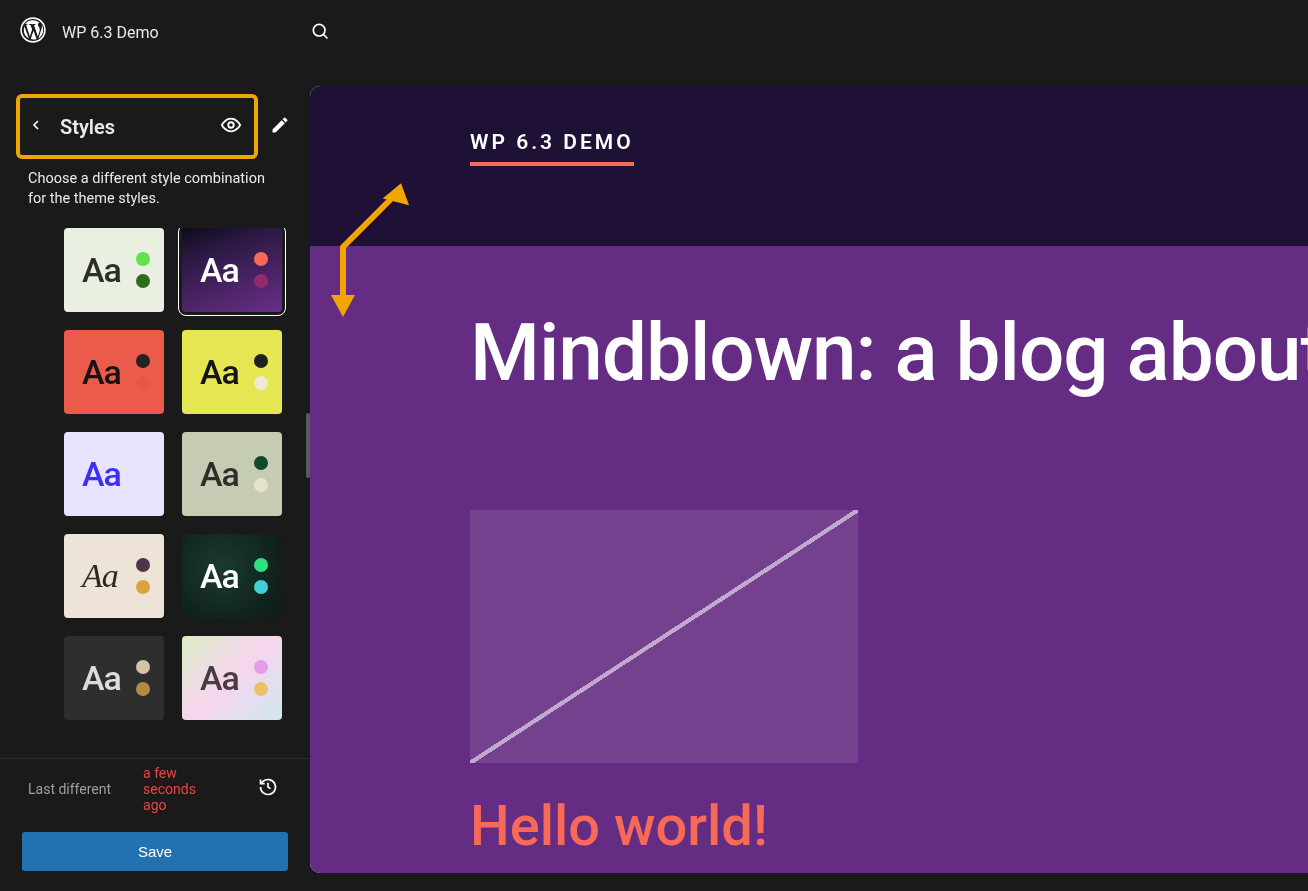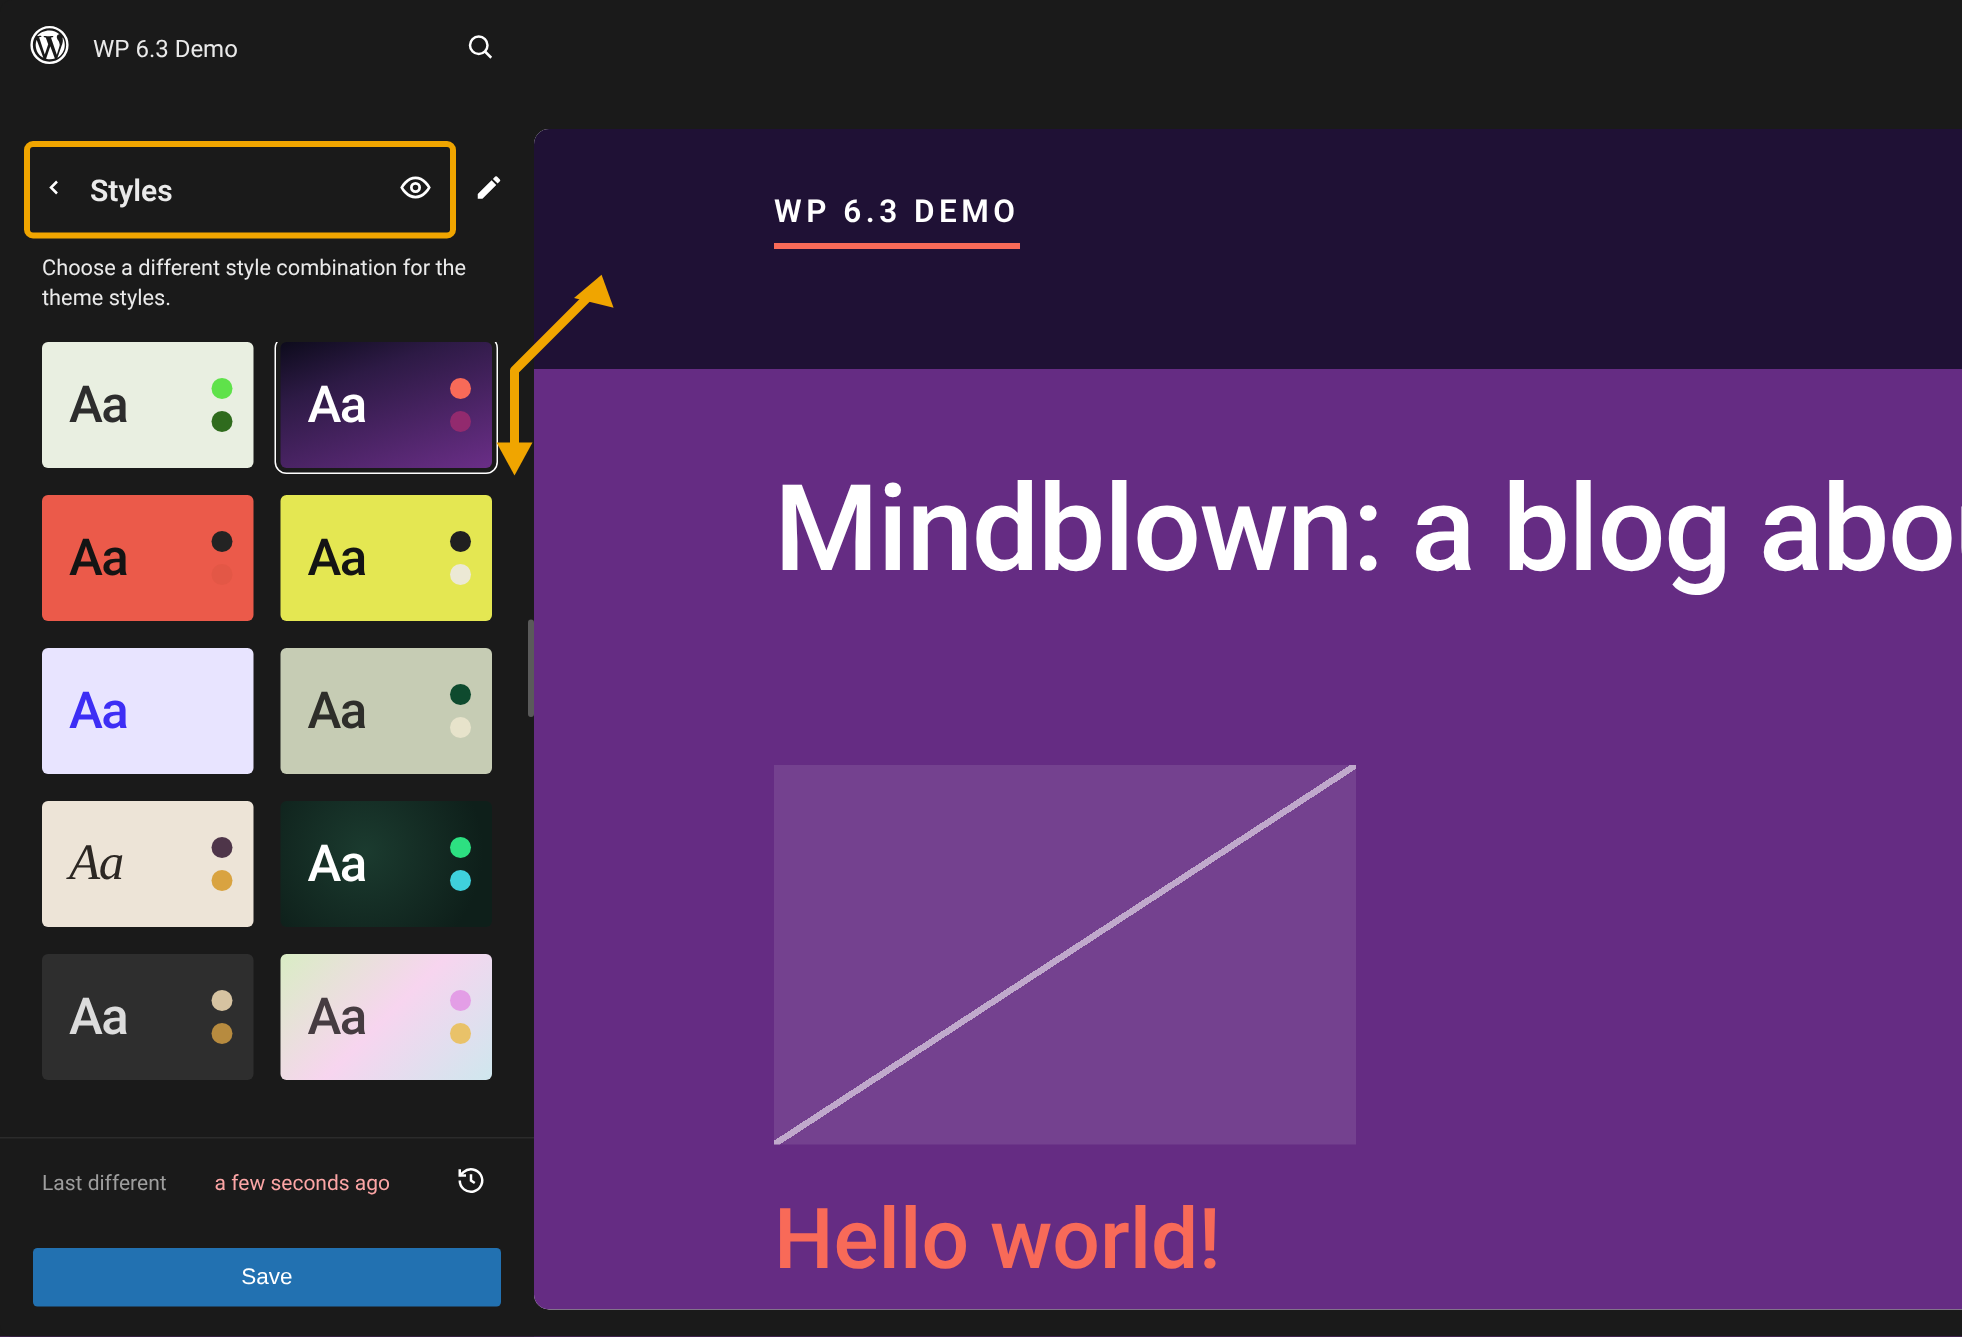--- a/index.html
+++ b/index.html
@@ -50,21 +50,21 @@
 
   
   .workspace {
     flex: 1;
     display: flex;
     min-height: 0;
   }
 
   
   .sidebar {
-    width: 356px;
+    width: 310px;
     display: flex;
     flex-direction: column;
     background: var(--dark-1);
     position: relative;
   }
 
   .panel-header-row {
     display: flex;
     align-items: center;
     gap: 8px;
@@ -101,20 +101,21 @@
   .swatch-scroll {
     flex: 1;
     overflow-y: hidden;
     padding: 0 28px 8px 28px;
     position: relative;
   }
   .swatch-grid {
     display: grid;
     grid-template-columns: 1fr 1fr;
     gap: 18px 18px;
+    margin-left: 36px;
   }
   .style-swatch {
     height: 84px;
     border-radius: 4px;
     position: relative;
     cursor: pointer;
     overflow: hidden;
   }
   .style-swatch.selected {
     outline: 1.5px solid #fff;
@@ -154,21 +155,21 @@
   
   .last-mod-row {
     height: 60px;
     border-top: 1px solid #2b2b2b;
     display: flex; align-items: center;
     padding: 0 28px;
     font-size: 14px;
     gap: 32px;
     color: #9e9e9e;
   }
-  .last-mod-row .mod-time { color: #fca5a5; flex: 1; }
+  .last-mod-row .mod-time { color: #ef4444; flex: 1; }
   .save-row {
     padding: 14px 22px 20px 22px;
   }
   .save-btn {
     width: 100%;
     background: var(--wp-blue);
     color: #fff;
     border: none;
     border-radius: 3px;
     font-size: 15px;

